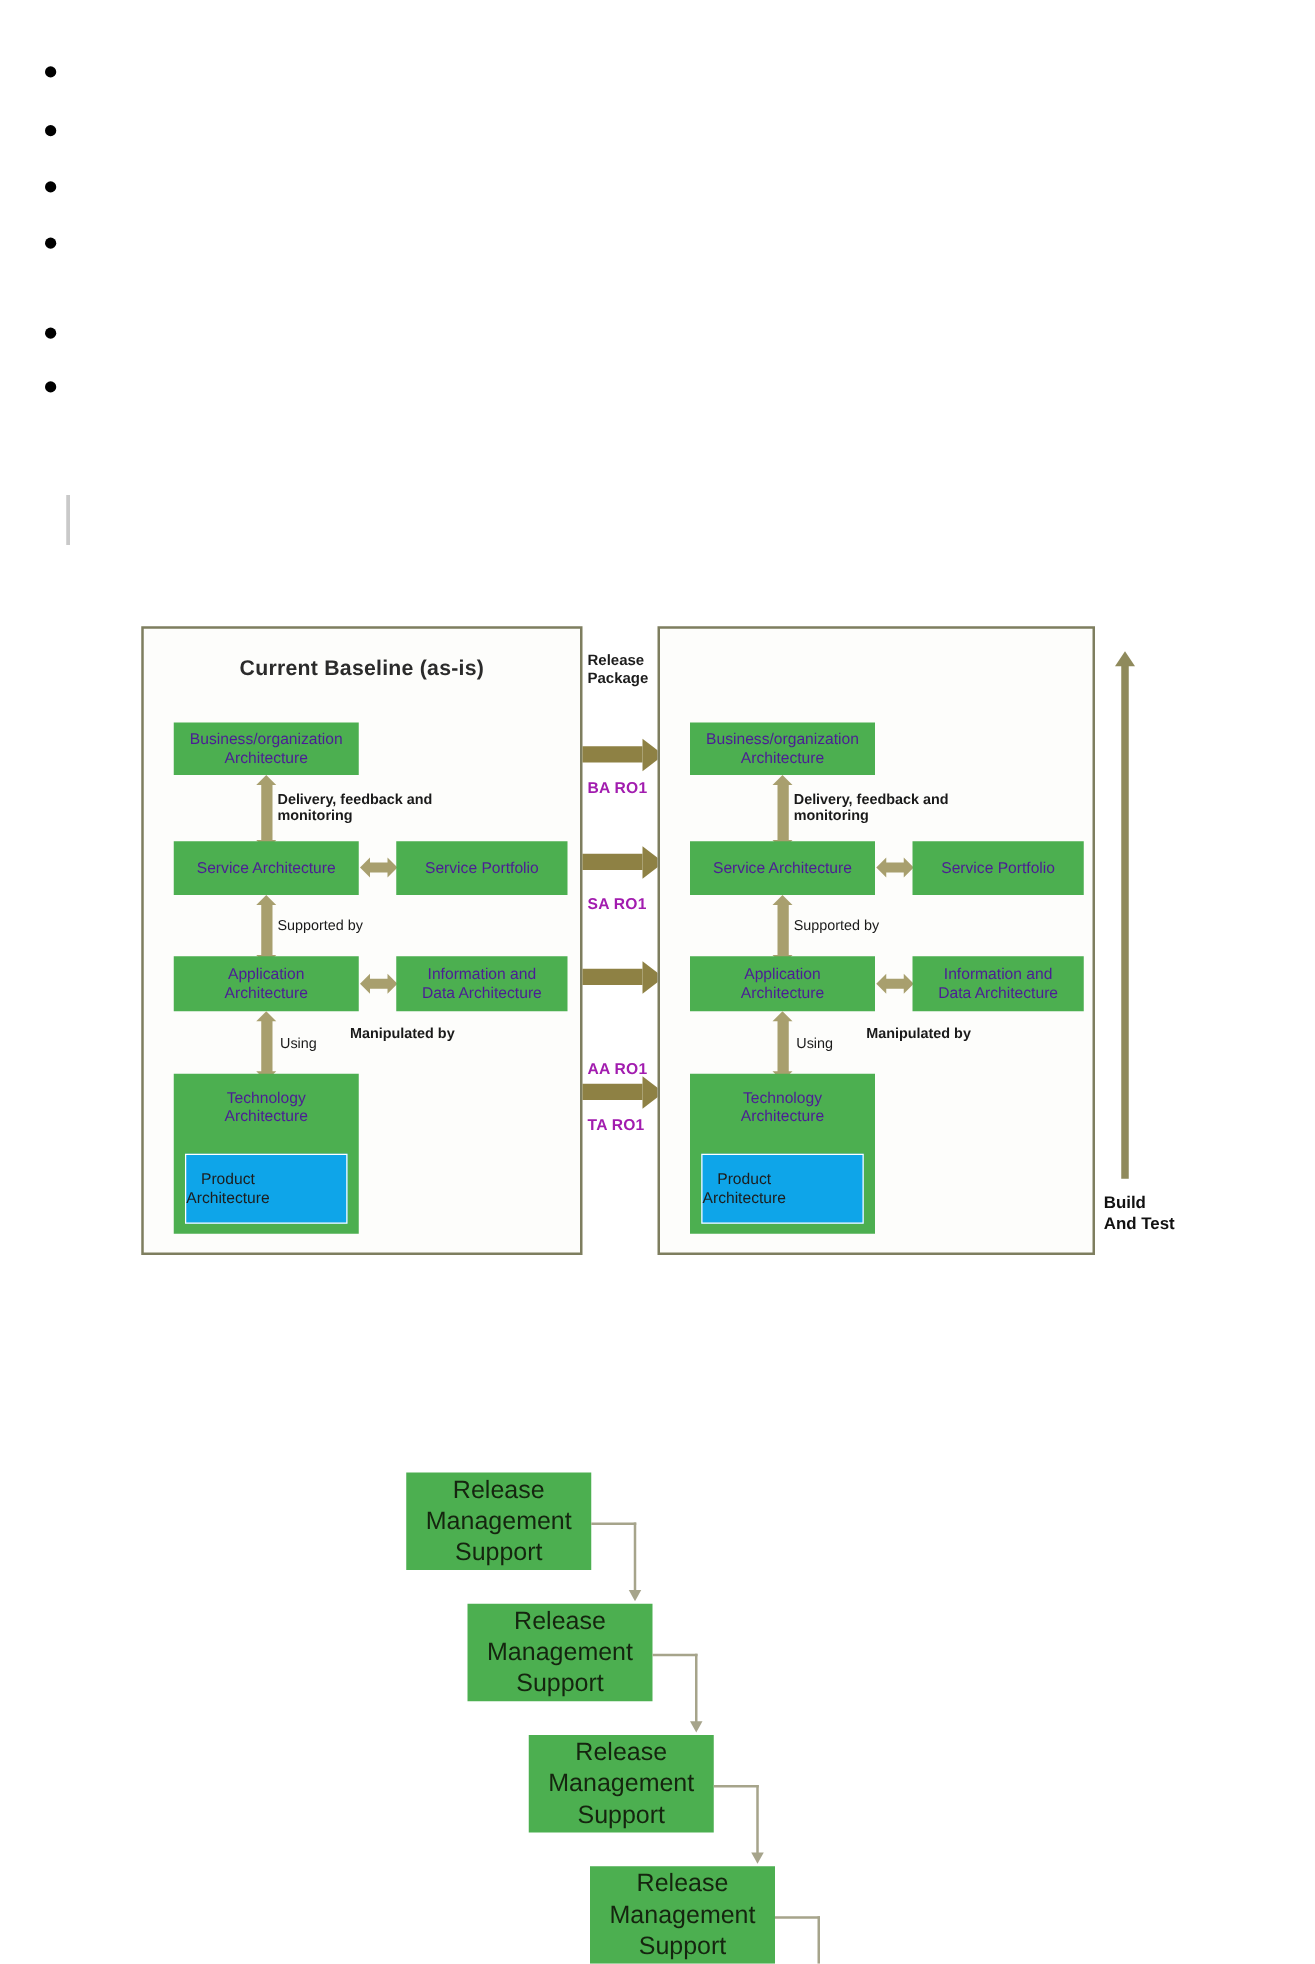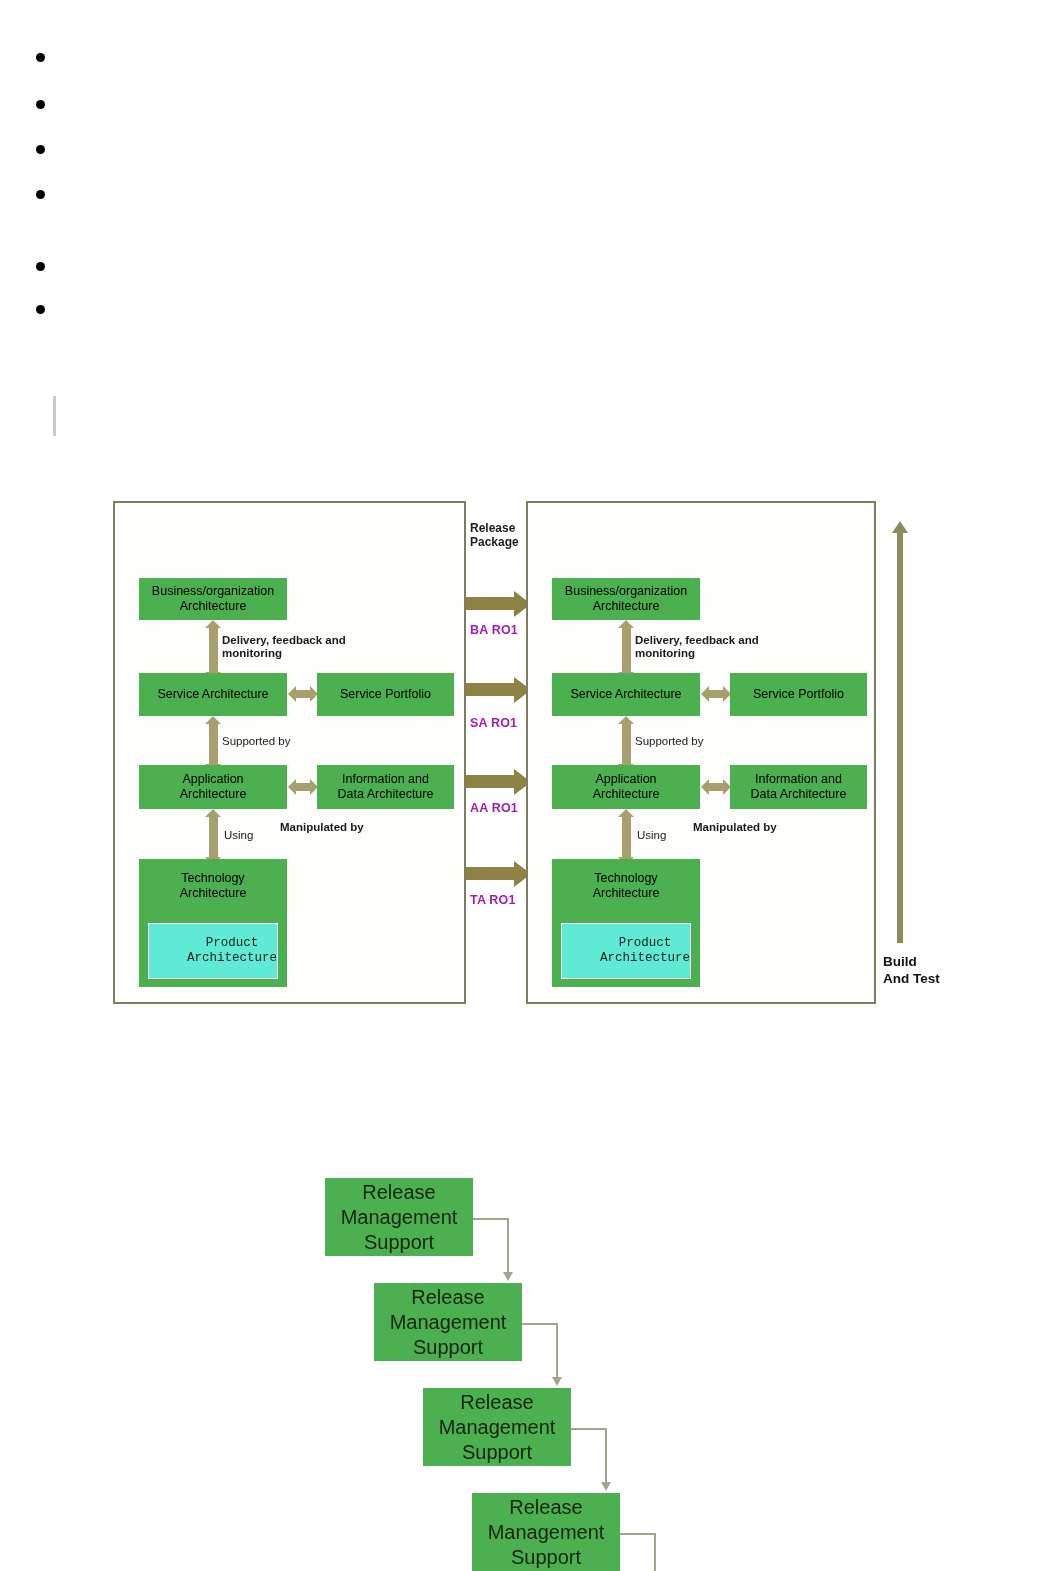--- a/index.html
+++ b/index.html
@@ -83,44 +83,43 @@
     font-size: 17px;
     font-weight: 600;
     color: #2b2b2b;
     letter-spacing: .2px;
   }
 
   .gbox {
     position: absolute;
     background: #4caf50;
     box-sizing: border-box;
-    color: #000000;
+    color: #4c1d95;
     font-size: 12.5px;
     line-height: 15px;
     text-align: center;
     display: flex;
     align-items: center;
     justify-content: center;
     padding: 2px 1px;
   }
   .gbox span { display: block; white-space: pre-line; }
 
   .beige-box {
     position: absolute;
-    background: #5eead4;
+    background: #0ea5e9;
     border: 1px solid #ffffff;
     box-sizing: border-box;
     color: #1d1d1d;
     font-size: 12.5px;
     line-height: 15px;
     text-align: center;
     display: flex;
     align-items: center;
-    justify-content: flex-end;
-    font-family: Liberation Mono, monospace;
+    justify-content: flex-start;
   }
   .beige-box span { display: block; white-space: pre-line; }
 
   
   .varrow {
     position: absolute;
     width: 9px;
     background: #a89f6e;
   }
   .varrow::before, .varrow::after {
@@ -285,20 +284,21 @@
     <span class="bullet-dot"></span>
     <span class="bullet-text"></span>
   </div>
 </div>
 
 <div id="change-bar"></div>
 
 <div id="arch-figure">
 
   <div class="panel" id="panel-current">
+    <div class="panel-title">Current Baseline (as-is)</div>
 
     <div class="gbox" style="left:24px; top:75px; width:148px; height:42px;">
       <span>Business/organization
 Architecture</span>
     </div>
 
     <div class="varrow" style="left:94px; top:124px; height:46px;"></div>
     <div class="rel-label" style="left:107px; top:131px;">Delivery, feedback and
 monitoring</div>
 
@@ -345,21 +345,21 @@
   <div id="release-col-title">Release
 Package</div>
 
   <div class="pkg-arrow" style="top:597px;"></div>
   <div class="pkg-label" style="top:623px;">BA RO1</div>
 
   <div class="pkg-arrow" style="top:683px;"></div>
   <div class="pkg-label" style="top:716px;">SA RO1</div>
 
   <div class="pkg-arrow" style="top:775px;"></div>
-  <div class="pkg-label" style="top:801px;">AA RO1</div>
+  <div class="pkg-label" style="top:848px;">AA RO1</div>
 
   <div class="pkg-arrow" style="top:867px;"></div>
   <div class="pkg-label" style="top:893px;">TA RO1</div>
 
   <div class="panel" id="panel-target">
 
     <div class="gbox" style="left:24px; top:75px; width:148px; height:42px;">
       <span>Business/organization
 Architecture</span>
     </div>

